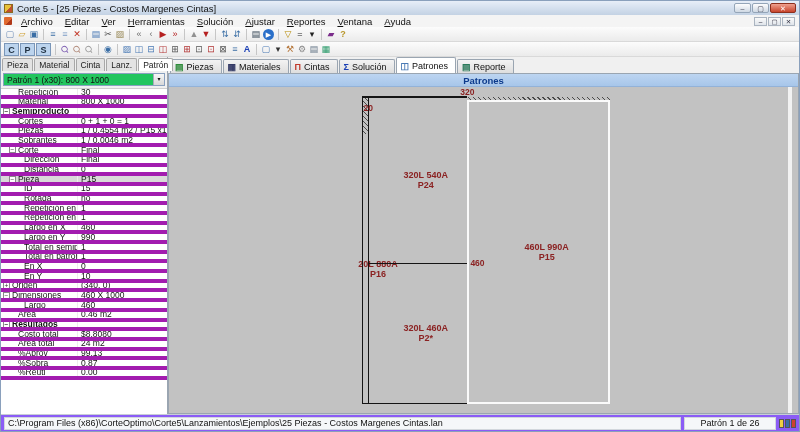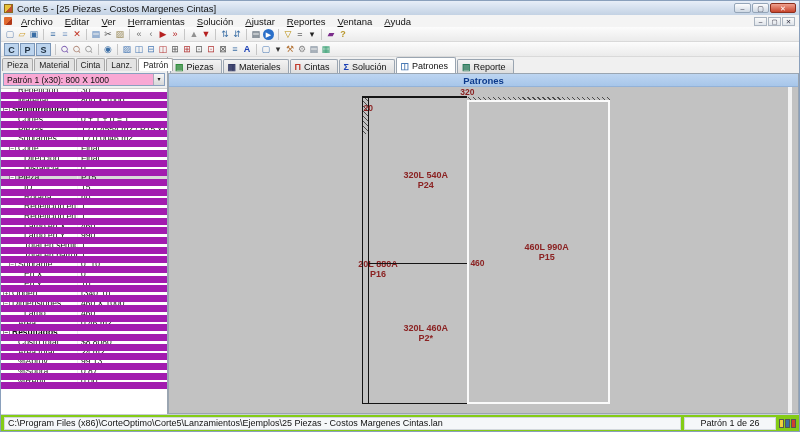--- a/index.html
+++ b/index.html
@@ -40,25 +40,25 @@
   .tbtn.pressed { background:#bcd4ee; }
   
   .body { flex:1; display:flex; min-height:0; }
   
   .inspector { width:167px; flex:0 0 167px; border-right:1px solid #9aa5b1; background:#f0f0f0; display:flex; flex-direction:column; }
   .icap { height:13px; flex:0 0 13px; background:linear-gradient(#fafafa,#d6d6d6); text-align:center; line-height:13px; position:relative; border-bottom:1px solid #c9c9c9; }
   .icap-x { position:absolute; right:2px; top:1px; width:11px; height:10px; font-size:6.5px; line-height:9px; text-align:center; border:1px solid #9a9a9a; background:linear-gradient(#fff,#ddd); }
   .itabs { height:14px; flex:0 0 14px; display:flex; padding:1px 0 0 1px; }
   .itab { font-size:8.5px; padding:0 4px; line-height:12px; background:#e3e3e3; border:1px solid #a8a8a8; border-bottom:0; margin-right:1px; border-radius:2px 2px 0 0; color:#222; }
   .itab.active { background:#fff; font-weight:normal; position:relative; z-index:2; }
-  .icombo { height:13px; flex:0 0 13px; margin:2px 2px 2px 2px; background:#f9a8d4; border:1px solid #89a0bf; display:flex; align-items:center; font-size:8.5px; padding-left:3px; }
+  .icombo { height:13px; flex:0 0 13px; margin:2px 2px 2px 2px; background:#22c55e; border:1px solid #89a0bf; display:flex; align-items:center; font-size:8.5px; padding-left:3px; }
   .combo-val { flex:1; white-space:nowrap; overflow:hidden; }
   .combo-btn { width:11px; height:11px; font-size:6px; line-height:10px; text-align:center; border-left:1px solid #aab; background:linear-gradient(#f6f6f6,#d8d8d8); }
   .pgrid { flex:1; background:#fff; border-top:1px solid #cfcfcf; overflow:hidden; }
-  .prow { display:flex; height:9.7px; line-height:8.7px; font-size:8.5px; border-bottom:7px solid #a21caf; }
+  .prow { display:flex; height:9.7px; line-height:8.7px; font-size:8.5px; border-bottom:4px solid #a21caf; }
   .prow.sel { background:#d9d9d9; }
   .prow.bold .pname { font-weight:bold; }
   .pname { flex:0 0 76px; white-space:nowrap; overflow:hidden; display:flex; align-items:center; }
   .pval { flex:1; border-left:1px solid #ececec; padding-left:3px; white-space:nowrap; overflow:hidden; display:flex; align-items:center; }
   .exp { display:inline-block; width:7px; height:7px; flex:0 0 7px; border:1px solid #8a8a8a; background:#fff; font-size:6.5px; line-height:5px; text-align:center; margin-right:2px; color:#333; }
   
   .main { flex:1; display:flex; flex-direction:column; background:#f0f0f0; min-width:0; }
   .mtabs { height:16px; flex:0 0 16px; display:flex; align-items:flex-end; padding-left:2px; }
   .mtab { display:flex; align-items:center; gap:3px; font-size:9px; padding:0 7px 0 4px; height:14px;
     background:linear-gradient(#f3f3f3,#dedede); border:1px solid #9aa5b1; border-bottom:0; border-radius:2px 2px 0 0; margin-right:1px; }
@@ -69,21 +69,21 @@
   .canvas { flex:1; background:#c2c2c2; position:relative; overflow:hidden; }
   .piece { position:absolute; display:flex; align-items:center; justify-content:center;padding-left:16px; }
   .piece-selected { border:2px solid #fafafa; }
   .plabel { color:#8b2222; font-weight:bold; font-size:9px; line-height:10px; text-align:center; white-space:nowrap; }
   .block { position:absolute; border:1px solid #141414; border-top-width:2px; border-right:0; }
   .cut { position:absolute; background:#141414; }
   .hatch { position:absolute; background-image:repeating-linear-gradient(45deg, rgba(0,0,0,0) 0 2.5px, #4a4a4a 2.5px 3.5px); }
   .dlabel { position:absolute; font-size:8.5px; font-weight:bold; color:#8b2222; white-space:nowrap; text-align:center; }
   .vscroll { position:absolute; right:6px; top:0; bottom:0; width:4px; background:#f2f2f2; }
   
-  .statusbar { height:17px; flex:0 0 17px; display:flex; align-items:center; gap:3px; background:#84cc16; border-top:1px solid #c7ced6; padding:0 3px; font-size:9px; }
+  .statusbar { height:17px; flex:0 0 17px; display:flex; align-items:center; gap:3px; background:#8b5cf6; border-top:1px solid #c7ced6; padding:0 3px; font-size:9px; }
   .spath { flex:1; height:13px; line-height:11px; border:1px solid #d2d7dc; background:#f5f7f9; padding:0 3px; white-space:nowrap; overflow:hidden; }
   .spos { width:92px; height:13px; line-height:11px; border:1px solid #d2d7dc; background:#f5f7f9; padding:0 4px; text-align:center; white-space:nowrap; }
   .sicon { display:flex; gap:1px; align-items:center; }
   .sq { width:5px; height:9px; border:1px solid #555; }
 </style>
 </head>
 <body>
 
 <div id="app">
 
@@ -262,24 +262,20 @@
             <span class="pname" style="padding-left: 23px;">Largo en Y</span>
             <span class="pval">990</span>
           </div>
           <div class="prow">
             <span class="pname" style="padding-left: 23px;">Total en semiproducto</span>
             <span class="pval">1</span>
           </div>
           <div class="prow">
             <span class="pname" style="padding-left: 23px;">Total en patrón</span>
             <span class="pval">1</span>
-          </div>
-          <div class="prow">
-            <span class="pname" style="padding-left: 8px;"><span class="exp">−</span>Sobrante</span>
-            <span class="pval">0, 10</span>
           </div>
           <div class="prow">
             <span class="pname" style="padding-left: 23px;">En X</span>
             <span class="pval">0</span>
           </div>
           <div class="prow">
             <span class="pname" style="padding-left: 23px;">En Y</span>
             <span class="pval">10</span>
           </div>
           <div class="prow">

